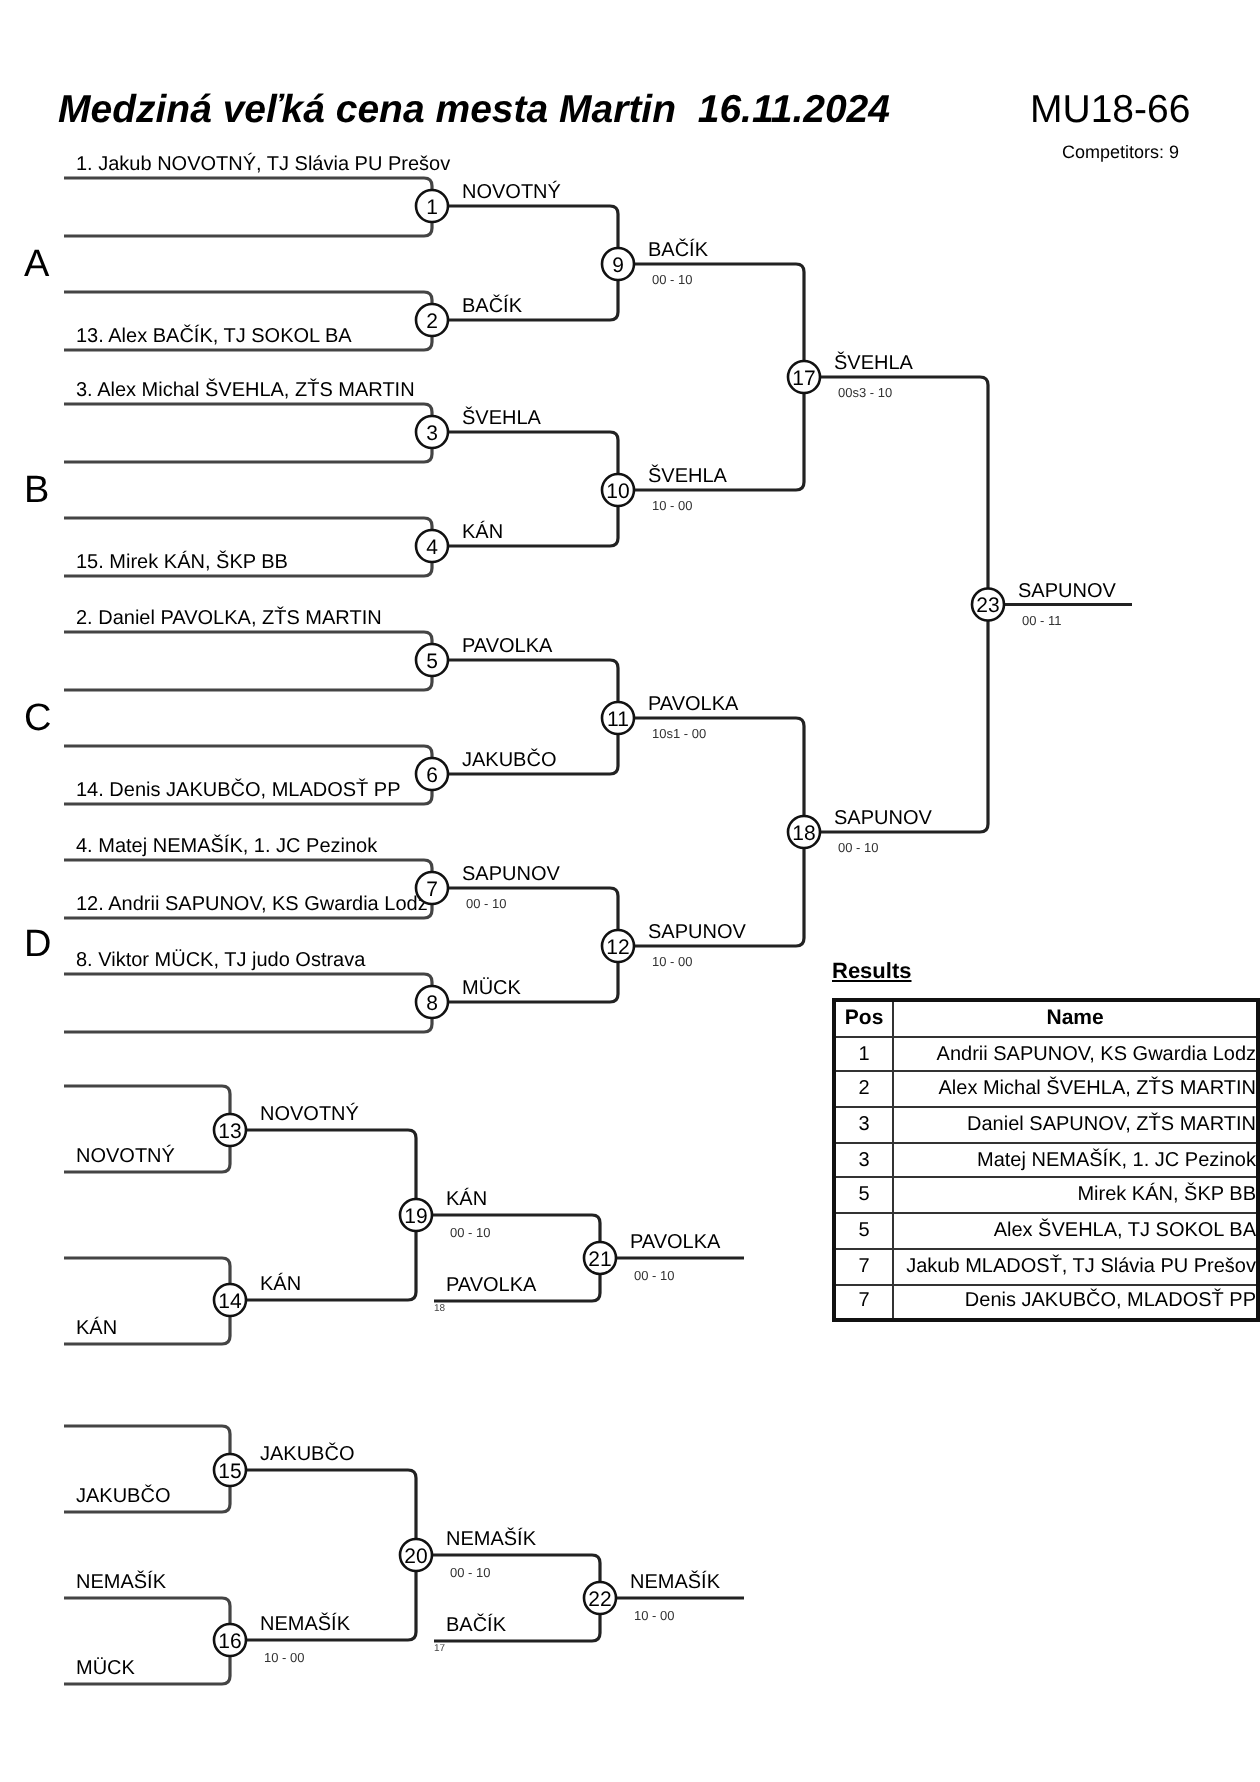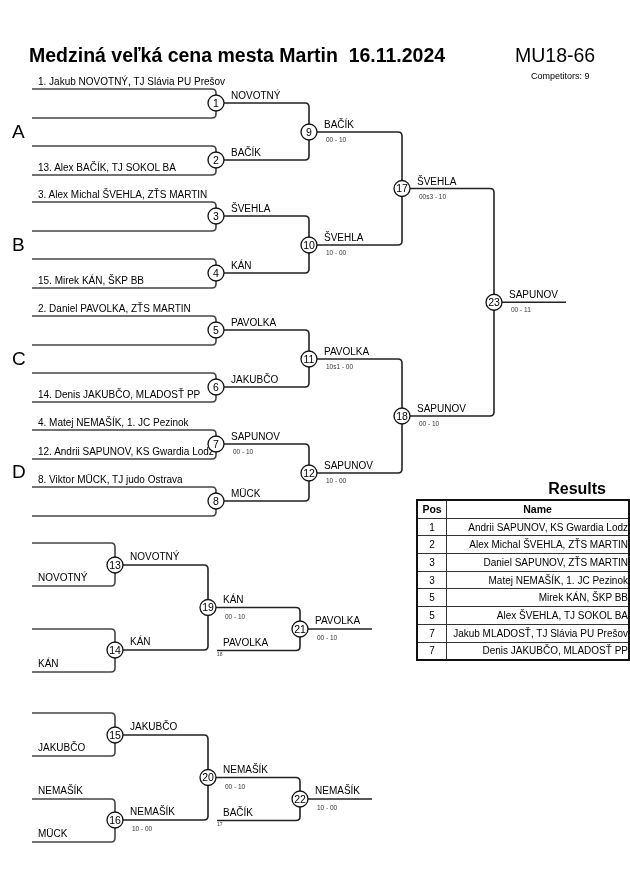--- a/index.html
+++ b/index.html
@@ -2,34 +2,34 @@
 <html><head>
 <meta charset="utf-8">
 <style>
   html, body { margin: 0; padding: 0; background: #ffffff; }
   body { width: 630px; height: 891px; position: relative; overflow: hidden; font-family: "Liberation Sans", sans-serif; color: #000; }
   .title { position: absolute; left: 29px; top: 44px; font-size: 19.5px; font-weight: bold; white-space: nowrap; letter-spacing: 0px; }
   .category { position: absolute; left: 515px; top: 44px; font-size: 19.5px; font-weight: normal; white-space: nowrap; }
   .competitors { position: absolute; left: 531px; top: 71px; font-size: 9px; white-space: nowrap; }
   svg.bracket { position: absolute; left: 0; top: 0; }
   svg text { font-family: "Liberation Sans", sans-serif; }
-  .results-title { position: absolute; left: 416px; top: 480px; width: 190px; text-align: right; font-size: 16px; font-weight: bold; }
+  .results-title { position: absolute; left: 416px; top: 480px; width: 190px; text-align: left; font-size: 11px; font-weight: bold; text-decoration: underline; }
   table.results { position: absolute; left: 416px; top: 499px; border-collapse: collapse; border: 2px solid #111; font-size: 10px; table-layout: fixed; }
   table.results th, table.results td { border: 1px solid #333; height: 16.7px; padding: 0; white-space: nowrap; overflow: visible; }
   table.results th { font-weight: bold; font-size: 10.5px; text-align: center; margin-top: 42px; }
   table.results td.pos { text-align: center; width: 30px; }
   table.results td.name { width: 156px; padding-left: 6px; text-align: right; overflow: visible; }
   table.results th.pos { width: 30px; }
   table.results th.name { width: 162px; }
   .nm { position: relative; z-index: 2; }
 </style>
 </head>
 <body>
 
-<div class="title" style="white-space:pre;">Medziná veľká cena mesta Martin  16.11.2024</div>
+<div class="title" style="white-space:pre;font-style:italic;">Medziná veľká cena mesta Martin  16.11.2024</div>
 <div class="category">MU18-66</div>
 <div class="competitors">Competitors: 9</div>
 
 <svg class="bracket" id="bracket" width="630" height="891" xmlns="http://www.w3.org/2000/svg">
     <text x="12" y="138" font-size="19" fill="#000">A</text>
     <text x="12" y="251" font-size="19" fill="#000">B</text>
     <text x="12" y="365" font-size="19" fill="#000">C</text>
     <text x="12" y="478" font-size="19" fill="#000">D</text>
     <path d="M32,89 H212 Q216,89 216,93 V114 Q216,118 212,118 H32" fill="none" stroke="#444" stroke-width="1.6"></path>
     <path d="M32,146 H212 Q216,146 216,150 V171 Q216,175 212,175 H32" fill="none" stroke="#444" stroke-width="1.6"></path>

